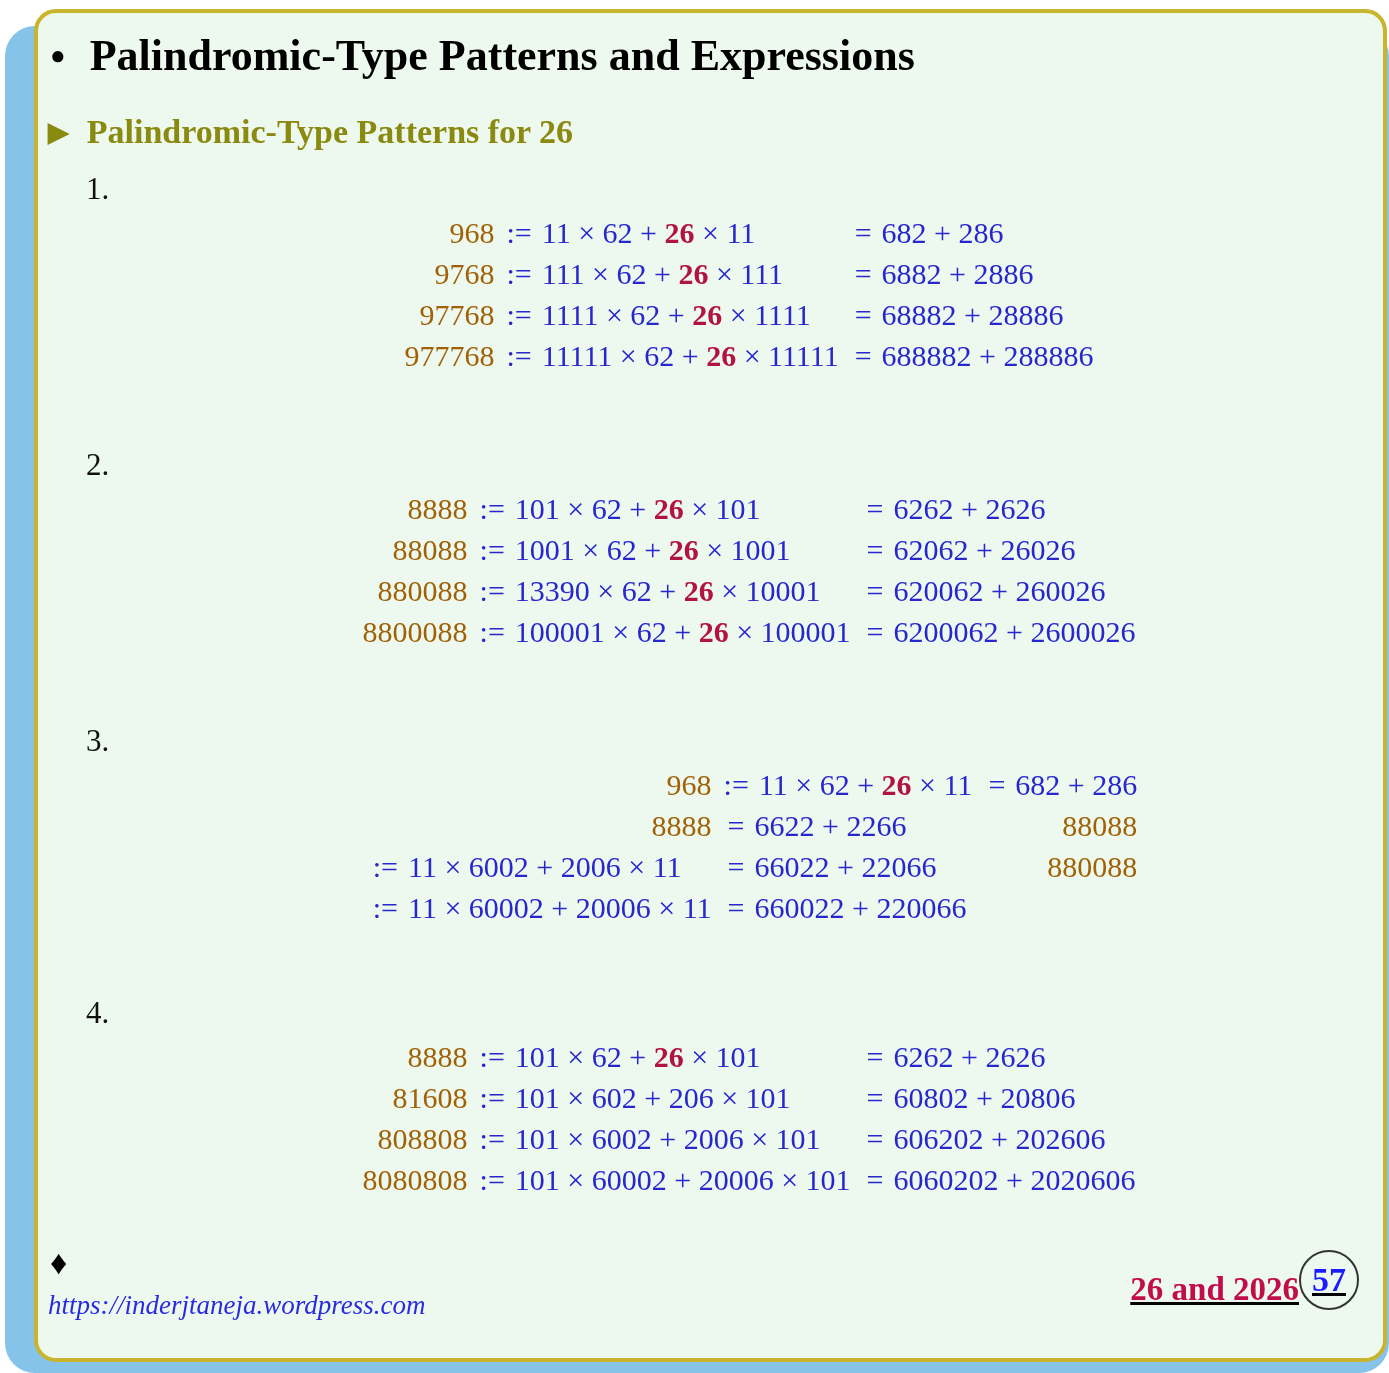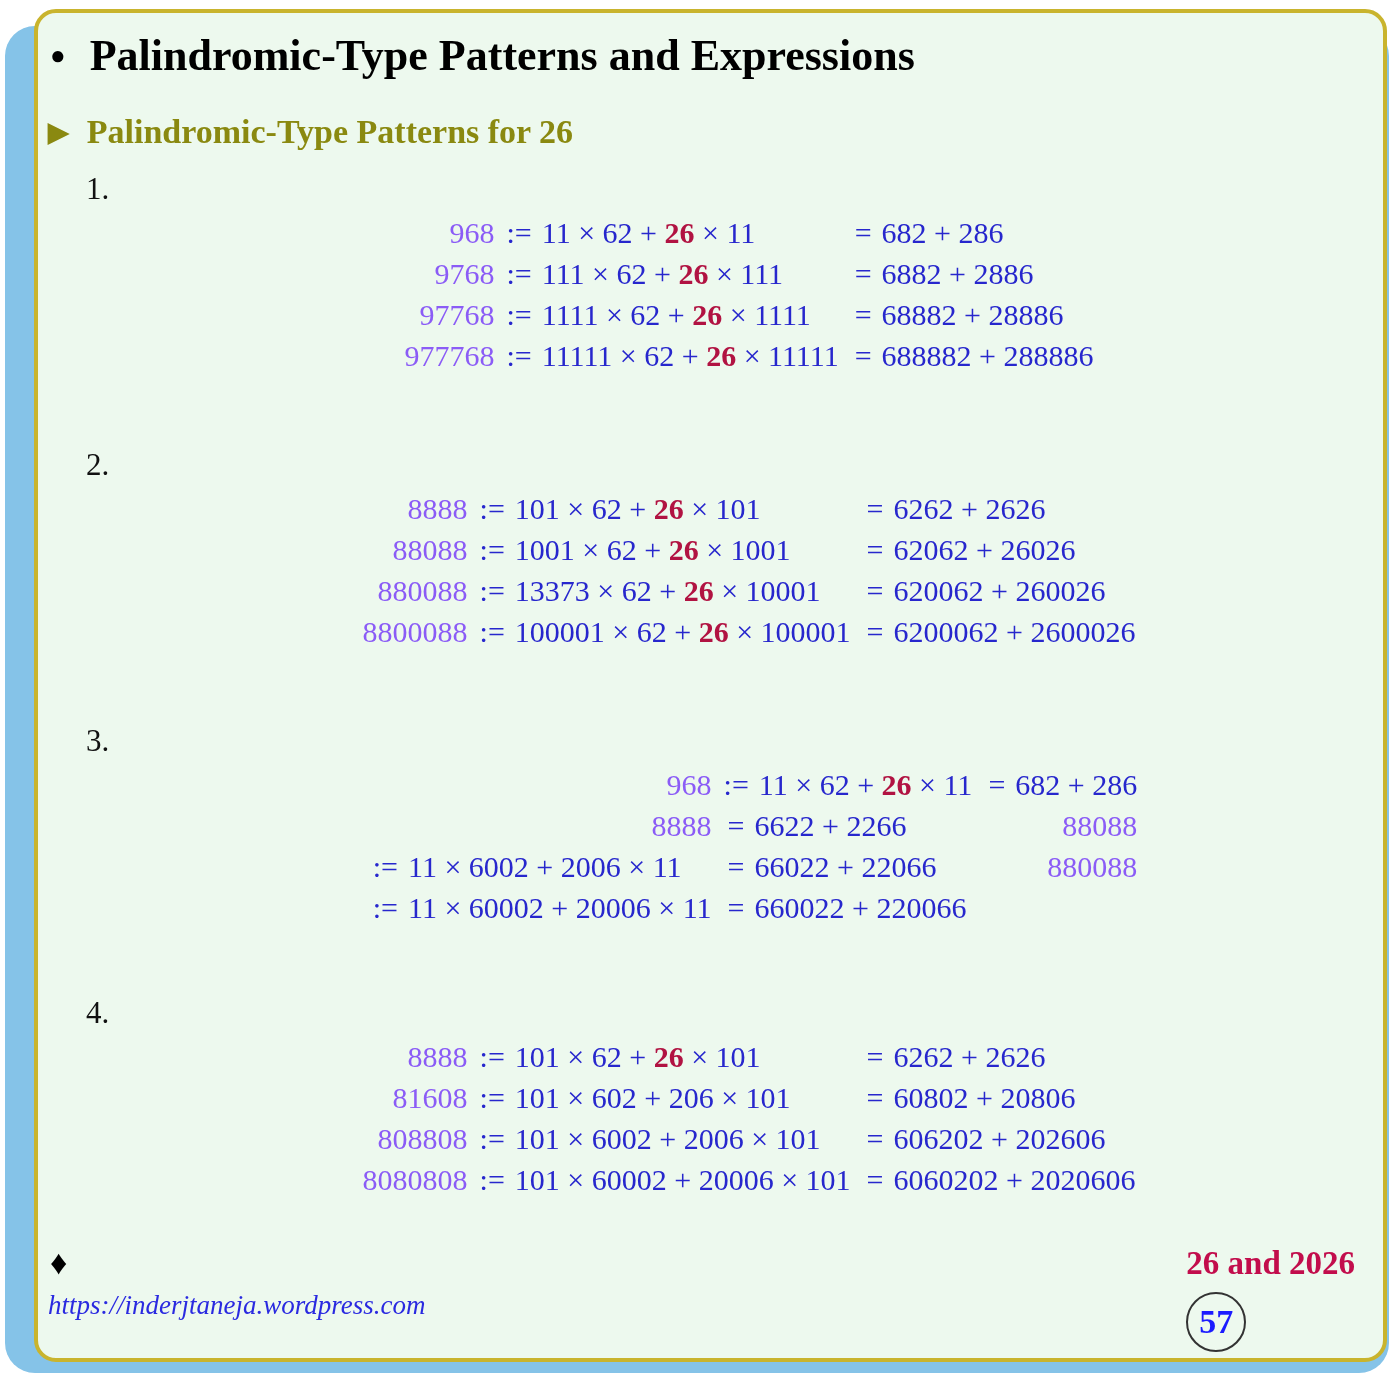--- a/index.html
+++ b/index.html
@@ -25,35 +25,35 @@
   .section{margin-top:70px;}
   .section.first{margin-top:16px;}
   .section.s4{margin-top:66px;}
   .section-label{margin-left:38px;font-size:31px;color:#111;line-height:38px;}
   .eq-grid{
     display:grid;grid-template-columns:max-content max-content max-content;
     justify-content:center;margin-left:95px;margin-top:4px;
     font-size:30px;line-height:41px;color:#2727cd;
   }
   .cell{white-space:pre;}
-  .lhs{text-align:right;color:#8b5cf6;}
+  .lhs{text-align:right;color:#a16207;}
   .expr{padding-left:12px;}
   .res{padding-left:16px;}
   .assign{margin-right:10px;}
   .eqsym{margin-right:10px;}
   .t{white-space:pre;}
   .hl{color:#b11342;font-weight:bold;white-space:pre;text-align:center;}
   .footer{display:flex;justify-content:space-between;align-items:flex-start;margin-top:42px;}
   .author-row{display:flex;align-items:center;gap:16px;margin-left:2px;
     font-size:33px;font-weight:bold;color:#000;line-height:42px;}
   .diamond{font-size:34px;color:#000;}
   .links{margin-top:4px;}
   .link{display:block;font-size:27px;font-style:italic;color:#2a2ae0;
     line-height:34px;text-decoration:none;cursor:pointer;}
-  .footer-right{display:flex;flex-direction:column;}
+  .footer-right{display:flex;flex-direction:row;align-items:flex-end;text-decoration:underline;}
   .edition{font-size:33px;font-weight:bold;color:#c20d4c;line-height:42px;}
   .page-circle{width:56px;height:56px;border:2px solid #333;border-radius:50%;
     display:flex;align-items:center;justify-content:center;margin-top:8px;margin-right:-4px;}
   .page-num{font-size:34px;font-weight:bold;color:#1b1bff;}
 </style>
 </head>
 <body>
 
 <div class="shadow"></div>
 
@@ -95,21 +95,21 @@
     <div class="eq-grid">
       <div class="cell lhs">8888</div>
       <div class="cell expr"><span class="assign">:=</span><span class="t">101 × 62 + </span><span class="hl">26</span><span class="t"> × 101</span></div>
       <div class="cell res"><span class="eqsym">=</span><span class="t">6262 + 2626</span></div>
 
       <div class="cell lhs">88088</div>
       <div class="cell expr"><span class="assign">:=</span><span class="t">1001 × 62 + </span><span class="hl">26</span><span class="t"> × 1001</span></div>
       <div class="cell res"><span class="eqsym">=</span><span class="t">62062 + 26026</span></div>
 
       <div class="cell lhs">880088</div>
-      <div class="cell expr"><span class="assign">:=</span><span class="t">13373 × 62 + </span><span class="hl">26</span><span class="t"> × 10001</span></div>
+      <div class="cell expr"><span class="assign">:=</span><span class="t">13390 × 62 + </span><span class="hl">26</span><span class="t"> × 10001</span></div>
       <div class="cell res"><span class="eqsym">=</span><span class="t">620062 + 260026</span></div>
 
       <div class="cell lhs">8800088</div>
       <div class="cell expr"><span class="assign">:=</span><span class="t">100001 × 62 + </span><span class="hl">26</span><span class="t"> × 100001</span></div>
       <div class="cell res"><span class="eqsym">=</span><span class="t">6200062 + 2600026</span></div>
     </div>
   </div>
 
   <div class="section">
     <div class="section-label">3.</div>

